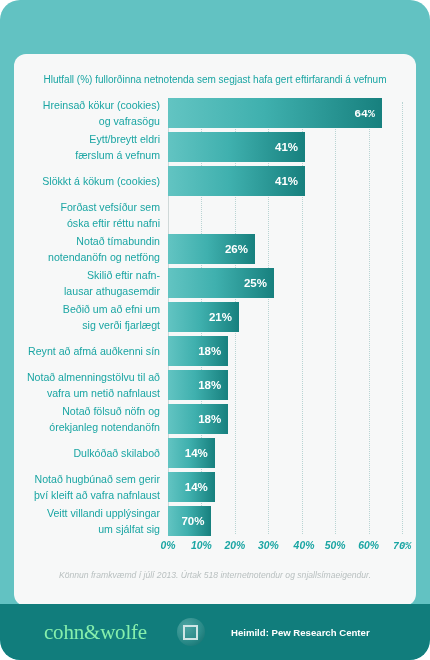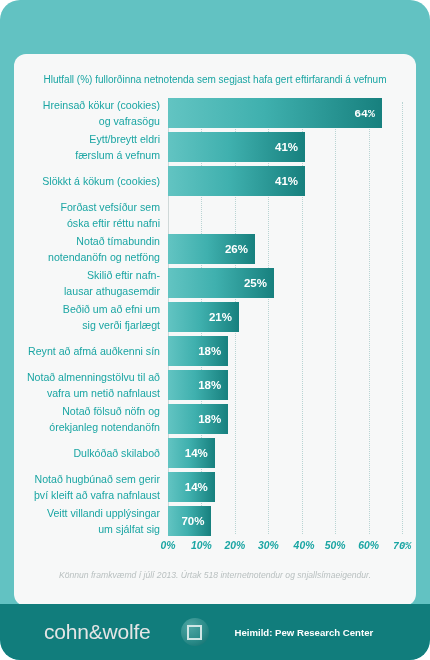--- a/index.html
+++ b/index.html
@@ -181,22 +181,22 @@
     width: 430px;
     height: 56px;
     background: #117d7c;
     border-bottom-left-radius: 20px;
     border-bottom-right-radius: 20px;
     display: flex;
     align-items: center;
   }
   .logo {
     margin-left: 44px;
-    color: #e5e5e5;
-    font-family: Liberation Sans, sans-serif;
+    color: #86efac;
+    font-family: Liberation Serif, serif;
     font-size: 21px;
     letter-spacing: -0.2px;
     white-space: nowrap;
   }
   .badge {
     margin-left: 30px;
     width: 28px;
     height: 28px;
     border-radius: 50%;
     background: radial-gradient(circle at 34% 30%, #4ea5a3 0%, #2c8c8a 55%, #0d6a69 100%);

